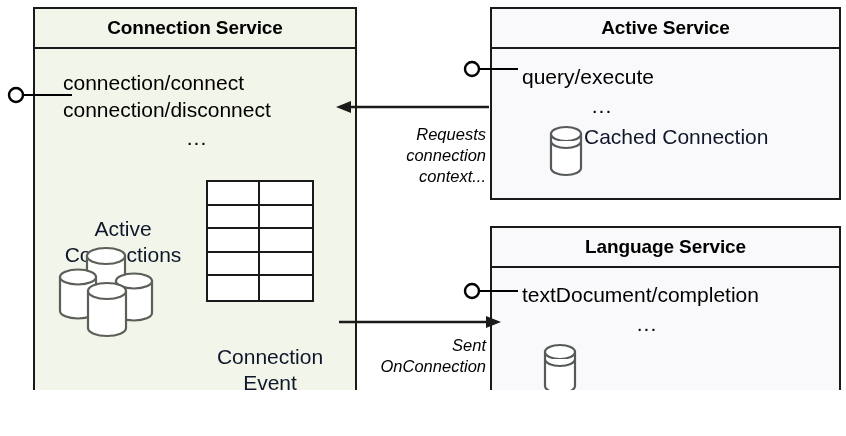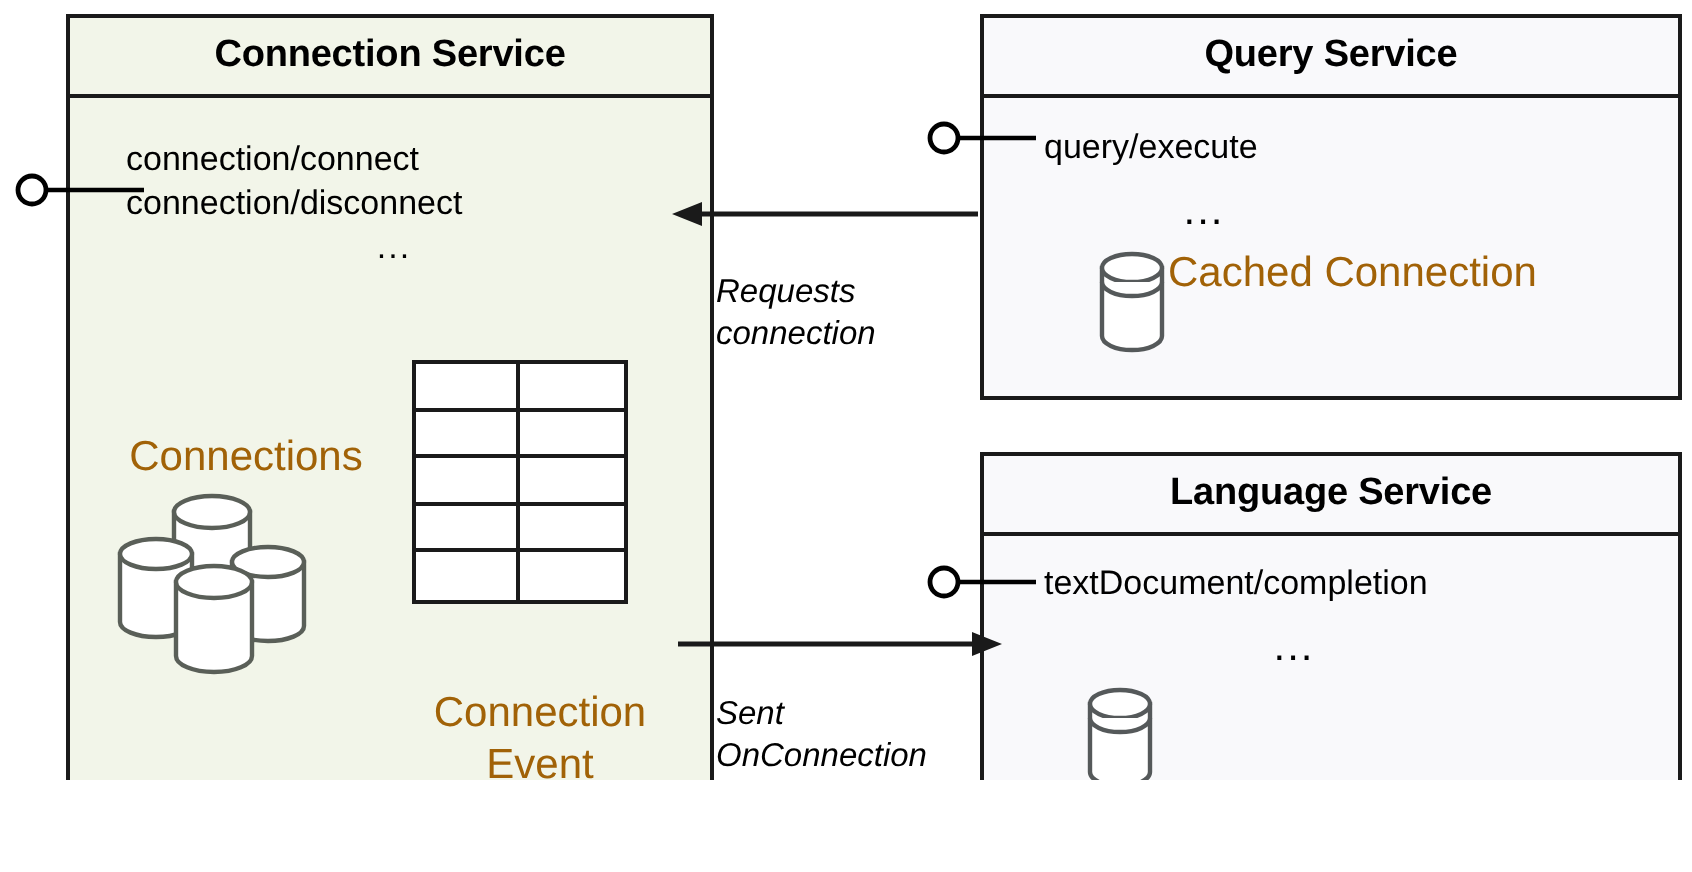--- a/index.html
+++ b/index.html
@@ -44,51 +44,50 @@
   .box-body {
     position: relative;
     box-sizing: border-box;
     width: 100%;
   }
 
   
   .iface-list {
     position: absolute;
     color: #000000;
-    font-size: 17px;
+    font-size: 21px;
     line-height: 1.30;
     white-space: nowrap;
   }
   .iface-list .dots {
     display: block;
     text-align: center;
     letter-spacing: 1px;
   }
   .center-dots {
     position: absolute;
     font-size: 21px;
     color: #000;
     text-align: center;
     letter-spacing: 1px;
   }
   .cap {
     position: absolute;
     font-size: 21px;
-    color: #a16207;
+    color: #0f172a;
     line-height: 1.22;
     text-align: center;
   }
   .edge-label {
     position: absolute;
     font-style: italic;
     font-size: 16.5px;
     line-height: 1.28;
     color: #000000;
-    text-align: left;
-    margin-top: 12px;
+    text-align: right;
   }
 
   
   #overlay {
     position: absolute;
     left: 0; top: 0;
     width: 846px;
     height: 436px;
     pointer-events: none;
   }
@@ -145,20 +144,21 @@
     <div class="box-header" style="height:40px;">Connection Service</div>
     <div class="box-body" style="height:377px;">
 
       <div class="iface-list" style="left:28px; top:20px; width:268px;">
         <div>connection/connect</div>
         <div>connection/disconnect</div>
         <span class="dots">...</span>
       </div>
 
       <div class="cap" style="left:8px; top:167px; width:160px;">
+        <div>Active</div>
         <div>Connections</div>
       </div>
 
       <div class="cap" style="left:150px; top:295px; width:170px;">
         <div>Connection</div>
         <div>Event</div>
         <div>Language</div>
       </div>
 
       <div class="grid-glyph" id="grid-glyph" style="left: 171px; top: 131px; width: 108px; height: 122px; grid-template-columns: repeat(2, 1fr); grid-template-rows: repeat(5, 1fr);">
@@ -170,21 +170,21 @@
           <div class="cell lastcol"></div>
           <div class="cell"></div>
           <div class="cell lastcol"></div>
           <div class="cell lastrow"></div>
           <div class="cell lastcol lastrow"></div>
         </div>
     </div>
   </div>
 
   <div class="box grey" style="left:490px; top:7px; width:351px; height:193px;">
-    <div class="box-header" style="height:40px;">Query Service</div>
+    <div class="box-header" style="height:40px;">Active Service</div>
     <div class="box-body" style="height:149px;text-decoration:underline;">
 
       <div class="iface-list" style="left:30px; top:14px; width:260px;">
         <div>query/execute</div>
       </div>
       <div class="center-dots" style="left:30px; top:45px; width:160px;">...</div>
 
       <div class="cap" style="left:92px; top:75px; width:250px; text-align:left;">Cached Connection</div>
     </div>
   </div>
@@ -197,20 +197,21 @@
         <div>textDocument/completion</div>
       </div>
       <div class="center-dots" style="left:30px; top:44px; width:250px;">...</div>
 
     </div>
   </div>
 
   <div class="edge-label" style="left:358px; top:124px; width:128px;">
     <div>Requests</div>
     <div>connection</div>
+    <div>context...</div>
   </div>
 
   <div class="edge-label" style="left:358px; top:335px; width:128px;">
     <div>Sent</div>
     <div>OnConnection</div>
   </div>
 
   <svg id="overlay" viewBox="0 0 846 436" xmlns="http://www.w3.org/2000/svg">
 
     <g>

